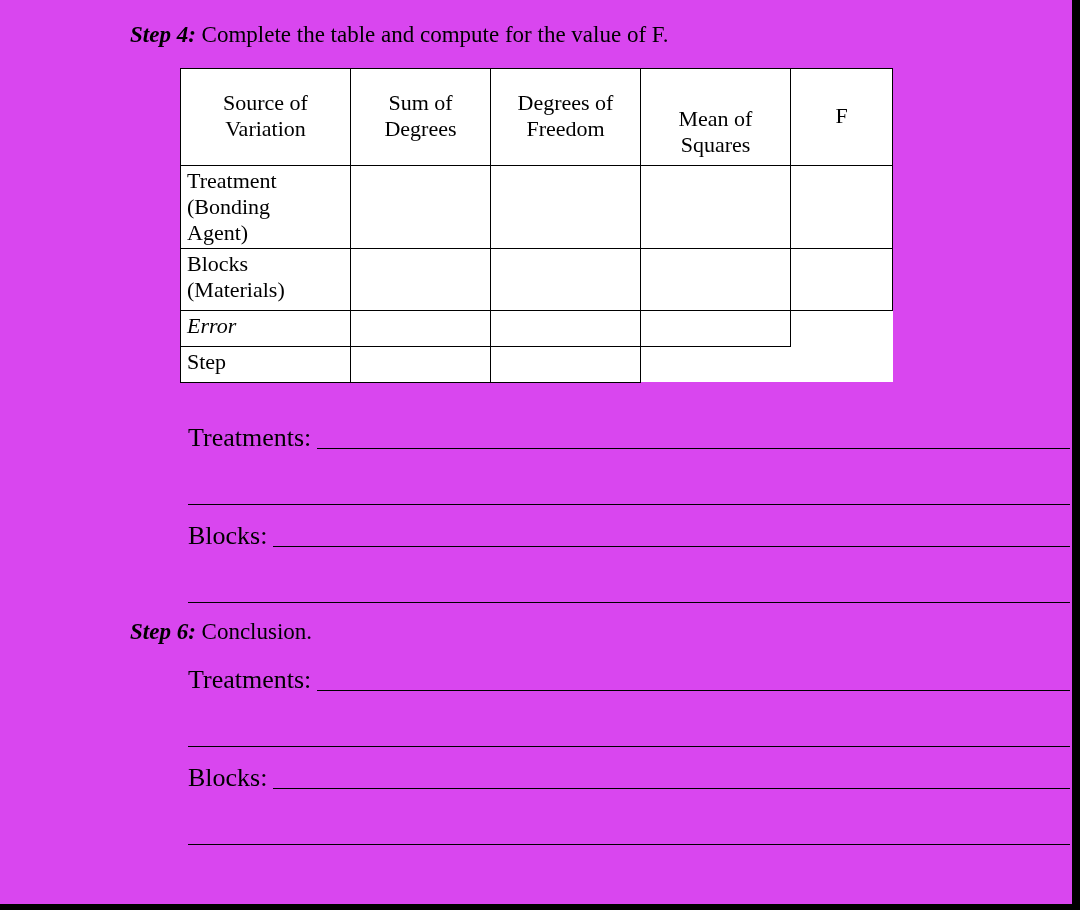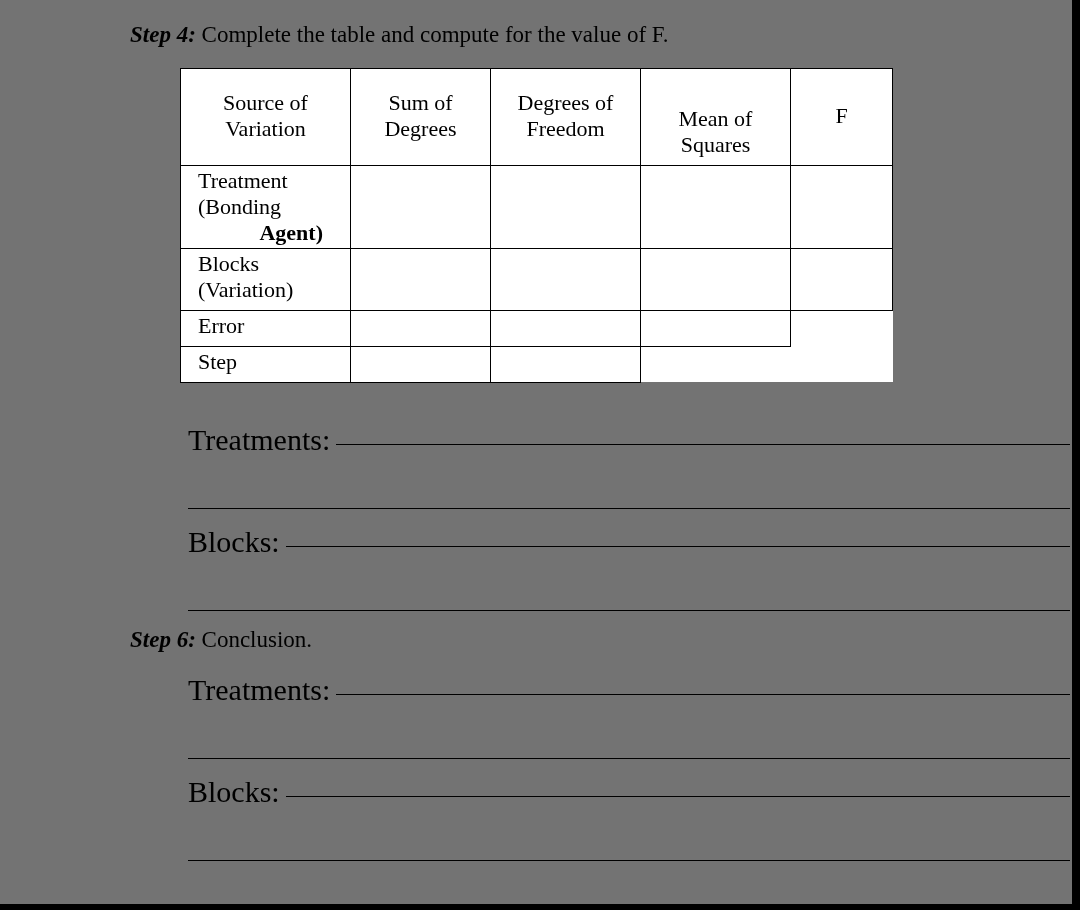--- a/index.html
+++ b/index.html
@@ -10,79 +10,78 @@
       font-family: "Times New Roman", Times, serif;
       color: #000;
     }
     .page {
       width: 1080px;
       height: 910px;
       position: relative;
       padding-top: 22px;
       padding-left: 130px;
       padding-right: 10px;
-      background: #737373;
+      background: #d946ef;
     }
     .step-heading {
       font-size: 23px;
       margin-bottom: 20px;
     }
     .step-heading .step-label {
       font-weight: bold;
       font-style: italic;
     }
     .anova-table {
       border-collapse: collapse;
       margin-left: 50px;
       margin-bottom: 40px;
       table-layout: fixed;
     }
     .anova-table th, .anova-table td {
       border: 1px solid #000;
       font-size: 22px;
       font-weight: normal;
       vertical-align: top;
-      padding: 2px 17px;
+      padding: 2px 6px;
       background: #fff;
     }
     .anova-table th {
       text-align: center;
       vertical-align: middle;
       line-height: 1.2;
       padding: 4px 6px 6px 6px;
     }
     .col-source { width: 170px; }
     .col-ss { width: 140px; }
     .col-df { width: 150px; }
     .col-ms { width: 150px; }
     .col-f  { width: 102px; }
     .cell-treatment { height: 76px; }
     .cell-treatment .agent {
       display: block;
-      text-align: right;
+      text-align: left;
       padding-right: 10px;
-      font-weight: bold;
     }
     .cell-blocks { height: 62px; margin-top: 28px; }
-    .cell-error  { height: 36px; }
+    .cell-error  { height: 36px; font-style: italic; }
     .cell-total  { height: 36px; }
     .cell-blank  { }
     .noborder { border: none !important; }
 
     .step5 { margin-top: 8px; }
     .step6 { }
 
     .fill-block {
       margin-left: 58px;
       margin-bottom: 16px;
     }
     .fill-row {
       display: flex;
-      align-items: flex-start;
-      font-size: 30px;
+      align-items: center;
+      font-size: 26px;
       margin-bottom: 8px;
     }
     .fill-label {
       white-space: nowrap;
     }
     .fill-line {
       flex: 1;
       border-bottom: 1px solid #000;
       height: 22px;
       margin-left: 6px;
@@ -162,21 +161,21 @@
           <span class="agent">Agent)</span>
         </td>
         <td class="cell-blank"></td>
         <td class="cell-blank"></td>
         <td class="cell-blank"></td>
         <td class="cell-blank"></td>
       </tr>
       <tr>
         <td class="cell-blocks">
           <span>Blocks</span><br>
-          <span>(Variation)</span>
+          <span>(Materials)</span>
         </td>
         <td class="cell-blank"></td>
         <td class="cell-blank"></td>
         <td class="cell-blank"></td>
         <td class="cell-blank"></td>
       </tr>
       <tr>
         <td class="cell-error">Error</td>
         <td class="cell-blank"></td>
         <td class="cell-blank"></td>

